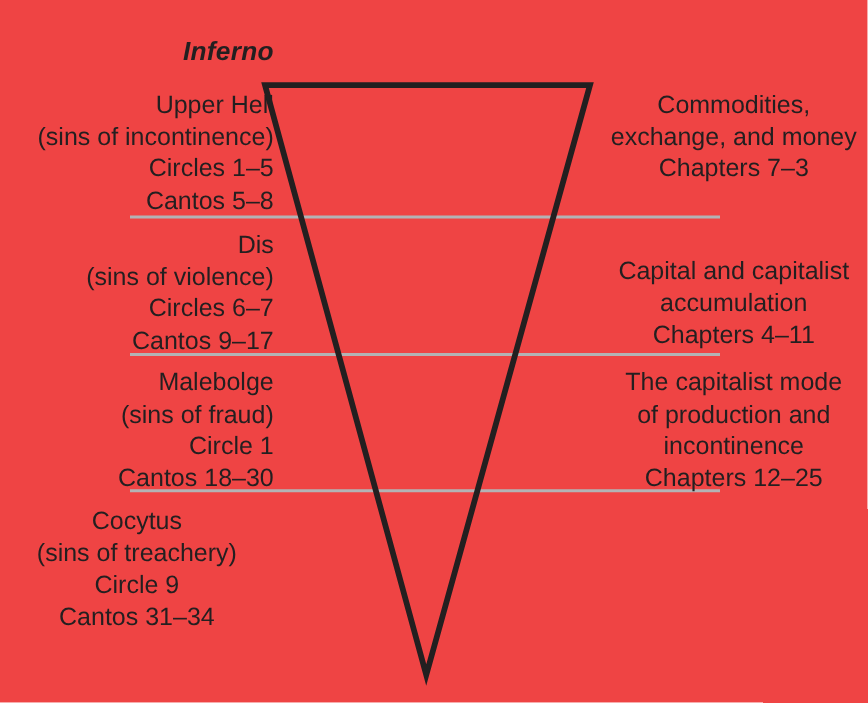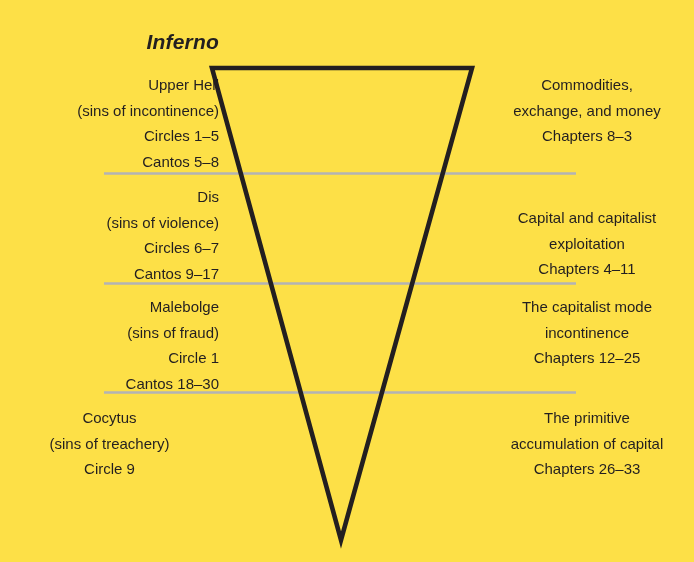--- a/index.html
+++ b/index.html
@@ -4,21 +4,21 @@
 <style>
   html, body {
     margin: 0;
     padding: 0;
     background: #ffffff;
   }
   #diagram-root {
     position: relative;
     width: 694px;
     height: 562px;
-    background: #fde047;
+    background: #ef4444;
     font-family: "Liberation Sans", "DejaVu Sans", sans-serif;
     color: #231f20;
     overflow: hidden;
   }
 
   
   #figure-svg {
     position: absolute;
     left: 0;
     top: 0;
@@ -44,21 +44,21 @@
   }
   #header-capital {
     left: 482px;
     top: 30px;
     text-align: left;
   }
 
   
   .row-block {
     position: absolute;
-    font-size: 15px;
+    font-size: 20px;
     line-height: 25.5px;
     color: #231f20;
   }
   .left-block {
     left: 0;
     width: 219px;
     text-align: right;
     padding-right: 0;
   }
   .right-block {
@@ -102,51 +102,48 @@
 
   <div class="row-block left-block" id="row1-left">
     <span class="line">Upper Hell</span>
     <span class="line">(sins of incontinence)</span>
     <span class="line">Circles 1–5</span>
     <span class="line">Cantos 5–8</span>
   </div>
   <div class="row-block right-block" id="row1-right">
     <span class="line">Commodities,</span>
     <span class="line">exchange, and money</span>
-    <span class="line">Chapters 8–3</span>
+    <span class="line">Chapters 7–3</span>
   </div>
 
   <div class="row-block left-block" id="row2-left">
     <span class="line">Dis</span>
     <span class="line">(sins of violence)</span>
     <span class="line">Circles 6–7</span>
     <span class="line">Cantos 9–17</span>
   </div>
   <div class="row-block right-block" id="row2-right">
     <span class="line">Capital and capitalist</span>
-    <span class="line">exploitation</span>
+    <span class="line">accumulation</span>
     <span class="line">Chapters 4–11</span>
   </div>
 
   <div class="row-block left-block" id="row3-left">
     <span class="line">Malebolge</span>
     <span class="line">(sins of fraud)</span>
     <span class="line">Circle 1</span>
     <span class="line">Cantos 18–30</span>
   </div>
   <div class="row-block right-block" id="row3-right">
     <span class="line">The capitalist mode</span>
+    <span class="line">of production and</span>
     <span class="line">incontinence</span>
     <span class="line">Chapters 12–25</span>
   </div>
 
   <div class="row-block left-block" id="row4-left">
     <span class="line">Cocytus</span>
     <span class="line">(sins of treachery)</span>
     <span class="line">Circle 9</span>
-  </div>
-  <div class="row-block right-block" id="row4-right">
-    <span class="line">The primitive</span>
-    <span class="line">accumulation of capital</span>
-    <span class="line">Chapters 26–33</span>
+    <span class="line">Cantos 31–34</span>
   </div>
 
 </div>
 
 </body></html>

